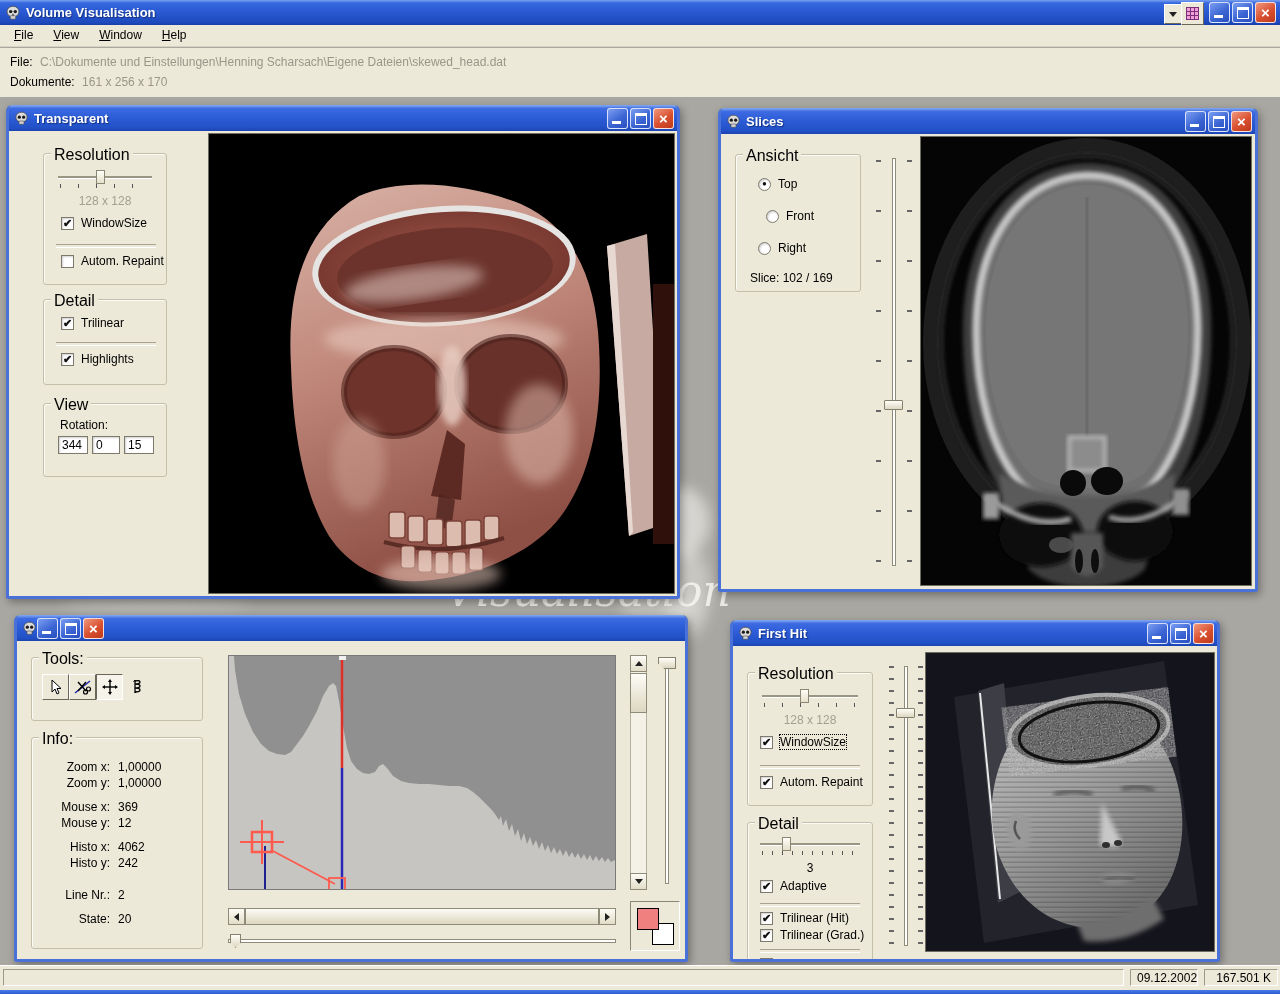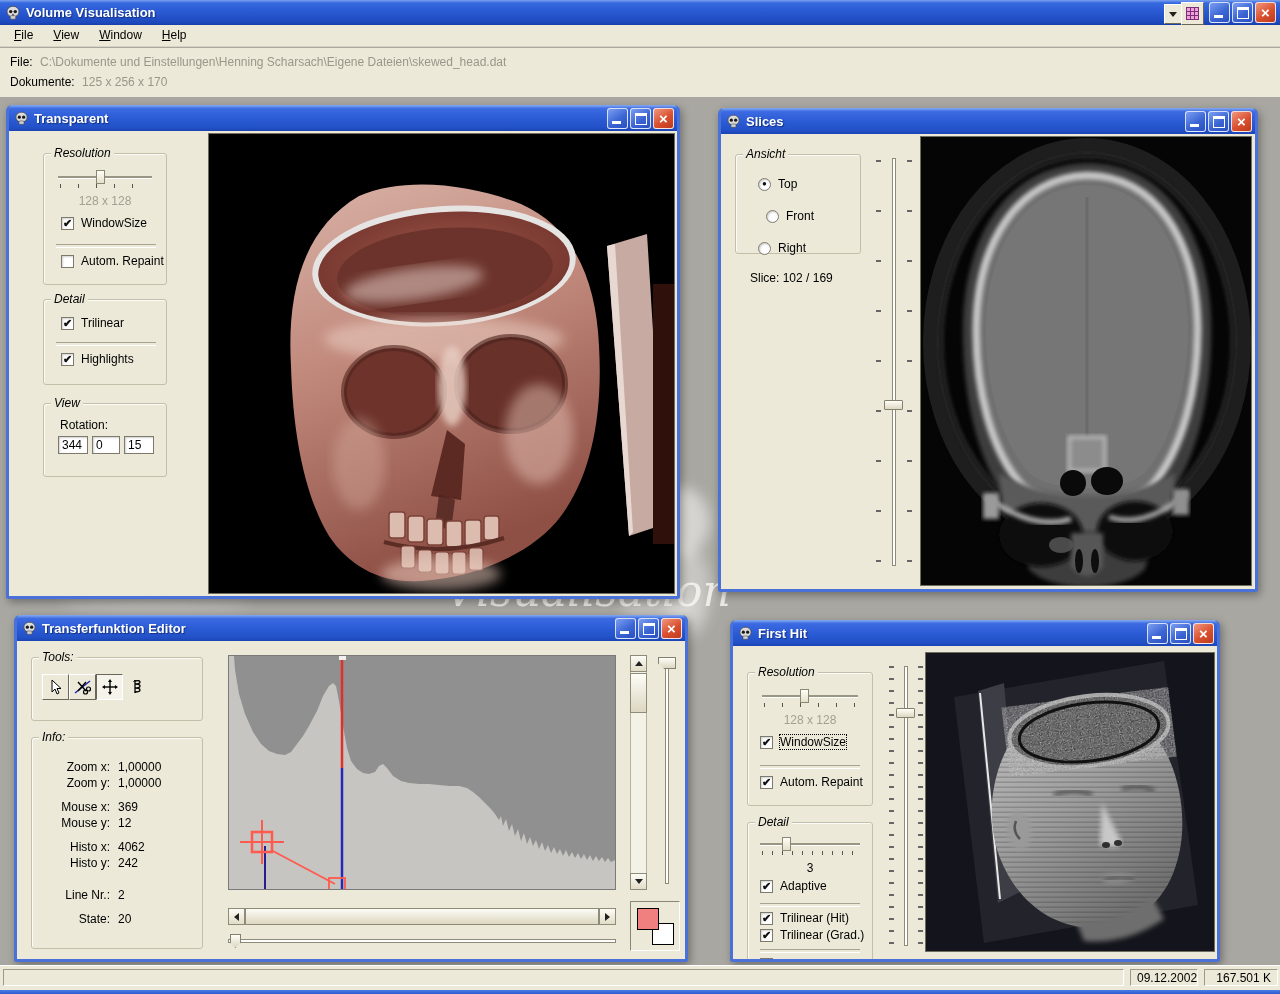--- a/index.html
+++ b/index.html
@@ -48,21 +48,21 @@
   .tb{height:26px;display:flex;align-items:center;padding:0 3px 0 5px;
     border-radius:4px 4px 0 0;
     background:linear-gradient(180deg,#86aaf2 0%,#3b6ae2 14%,#2c5cd6 50%,#2150c6 88%,#1b44b2 100%);}
   .tb .ttl{color:#fff;font-weight:bold;font-size:13px;margin-left:5px;flex:1;
     text-shadow:1px 1px 1px #142f80;white-space:nowrap;overflow:hidden;}
   .tb .wbtns{display:flex;gap:2px;}
   .client{position:relative;width:100%;height:calc(100% - 26px);background:#ece9d8;overflow:hidden;}
   
   .grp{position:absolute;border:1px solid #c3bfa9;border-radius:3px;
     box-shadow:inset 1px 1px 0 rgba(255,255,255,.8);box-sizing:border-box;}
-  .lgd{position:absolute;top:-8px;left:7px;background:#ece9d8;padding:0 3px;font-size:12px;font-style:italic;}
+  .lgd{position:absolute;top:-8px;left:7px;background:#ece9d8;padding:0 3px;font-size:16px;}
   .divline{position:absolute;height:2px;border-top:1px solid #a8a491;border-bottom:1px solid #fff;}
   
   .chk{position:absolute;display:flex;align-items:center;gap:7px;}
   .box{width:13px;height:13px;background:#fff;border:1px solid #7d7a6d;box-sizing:border-box;
     box-shadow:inset 1px 1px 2px rgba(0,0,0,.18);font-size:11px;line-height:10px;font-weight:bold;
     text-align:center;color:#101010;flex:0 0 13px;}
   .rad{width:13px;height:13px;border-radius:50%;background:#fff;border:1px solid #7d7a6d;
     box-sizing:border-box;box-shadow:inset 1px 1px 2px rgba(0,0,0,.22);display:flex;align-items:center;
     justify-content:center;font-size:8px;line-height:8px;color:#111;flex:0 0 13px;}
   .focusdot{outline:1px dotted #000;}
@@ -159,21 +159,21 @@
   <span class="mi">Help</span>
 </div>
 
 <div class="infopanel">
   <div class="infoline" style="top:7px;">
     <span class="lab">File:</span>
     <span class="val">C:\Dokumente und Einstellungen\Henning Scharsach\Eigene Dateien\skewed_head.dat</span>
   </div>
   <div class="infoline" style="top:27px;">
     <span class="lab">Dokumente:</span>
-    <span class="val">125 x 256 x 170</span>
+    <span class="val">161 x 256 x 170</span>
   </div>
 </div>
 
 <div class="mdi">
 
   <div class="watermark" style="left:445px;top:468px;font-size:44px;">Visualisation</div>
   <div class="smudge" style="left:650px;top:390px;width:60px;height:70px;"></div>
   <div class="smudge" style="left:665px;top:450px;width:46px;height:90px;opacity:.7;"></div>
   <div class="smudge" style="left:620px;top:490px;width:80px;height:40px;opacity:.5;"></div>
   <div class="smudge" style="left:60px;top:500px;width:190px;height:14px;opacity:.45;"></div>
@@ -324,21 +324,21 @@
       <span class="wbtns">
         <span class="wbtn min"></span>
         <span class="wbtn max"></span>
         <span class="wbtn close">
             <span class="x">×</span>
           </span>
       </span>
     </div>
     <div class="client">
 
-      <div class="grp" style="left:14px;top:20px;width:126px;height:100px;">
+      <div class="grp" style="left:14px;top:20px;width:126px;height:138px;">
         <span class="lgd">Ansicht</span>
         <div class="chk" style="left:22px;top:22px;">
           <span class="rad">●</span>
           <span>Top</span>
         </div>
         <div class="chk" style="left:30px;top:54px;">
           <span class="rad"></span>
           <span>Front</span>
         </div>
         <div class="chk" style="left:22px;top:86px;">
@@ -400,21 +400,20 @@
   <div class="win" style="left:14px;top:518px;width:674px;height:347px;">
     <div class="tb">
       <span style="display:flex;">
           <svg width="15" height="15" viewBox="0 0 16 16">
             <ellipse cx="8" cy="6.6" rx="6" ry="5.4" fill="#dcdcdc" stroke="#444" stroke-width=".8"></ellipse>
             <rect x="5.3" y="10.6" width="5.4" height="3.6" rx="1" fill="#cfcfcf" stroke="#444" stroke-width=".6"></rect>
             <circle cx="5.7" cy="6.6" r="1.7" fill="#1a1a1a"></circle>
             <circle cx="10.3" cy="6.6" r="1.7" fill="#1a1a1a"></circle>
           </svg>
         </span>
-      <span class="ttl">Transferfunktion Editor</span>
       <span class="wbtns">
         <span class="wbtn min"></span>
         <span class="wbtn max"></span>
         <span class="wbtn close">
             <span class="x">×</span>
           </span>
       </span>
     </div>
     <div class="client">
 

